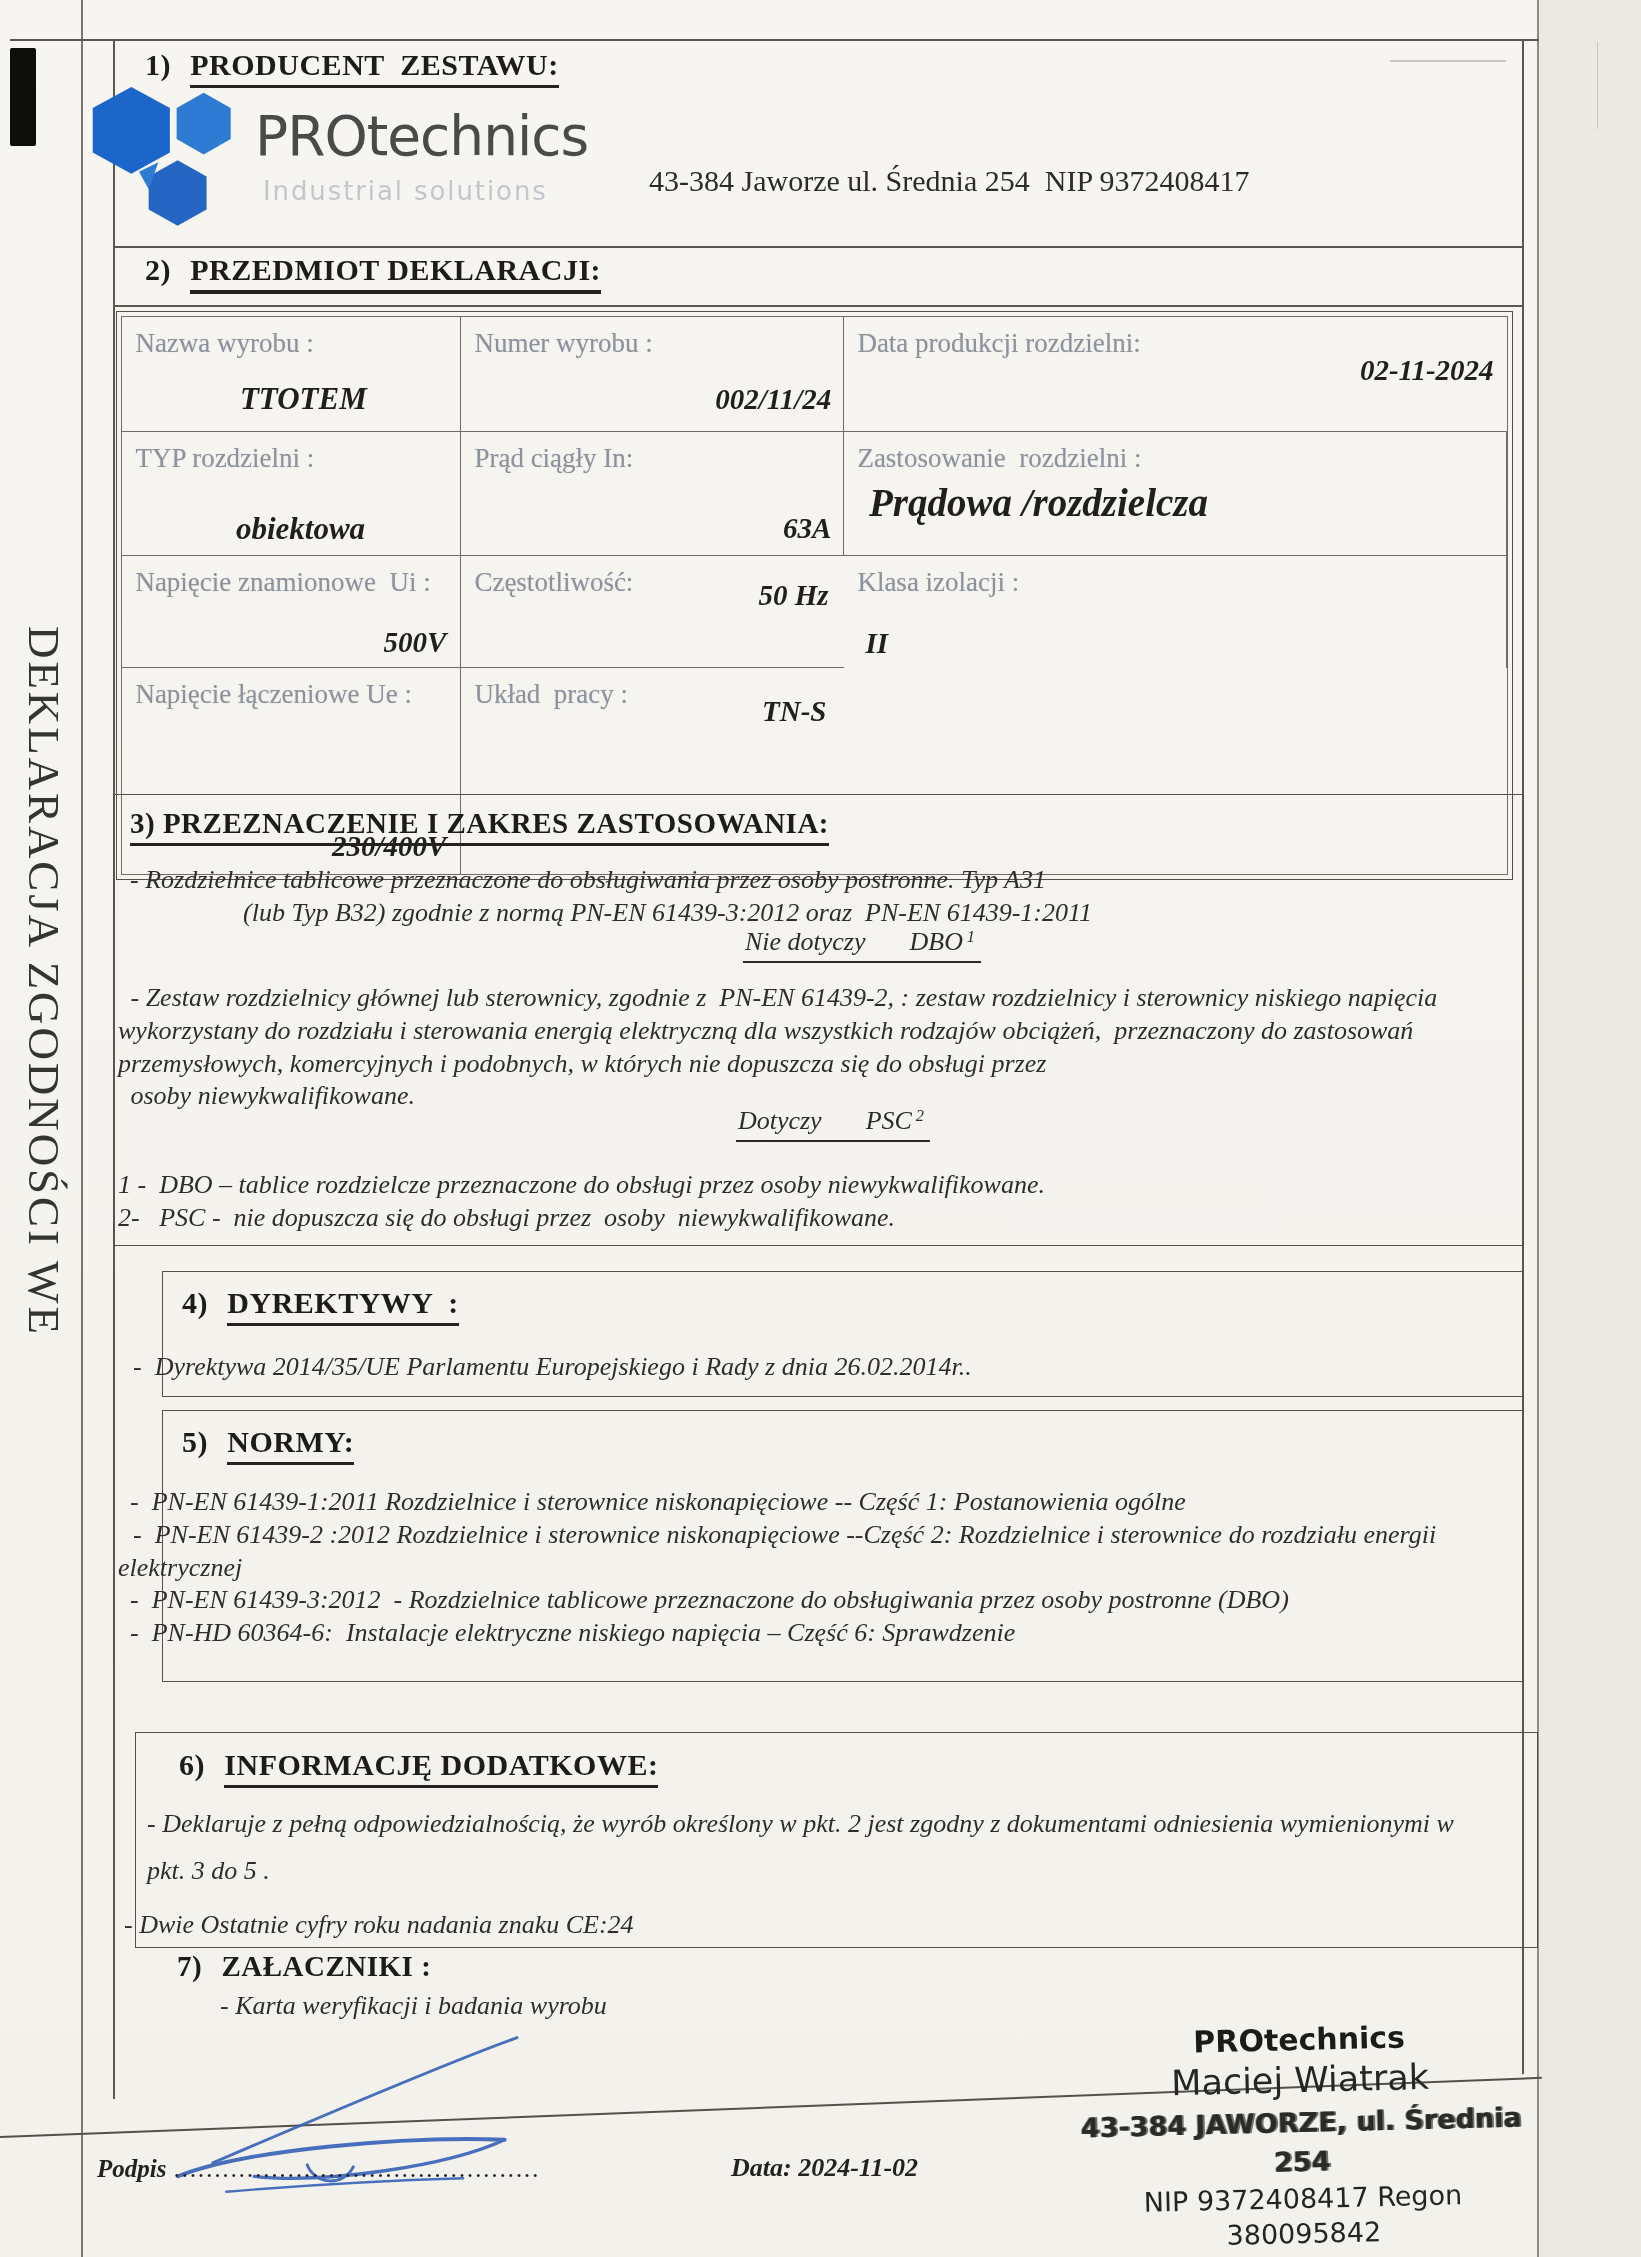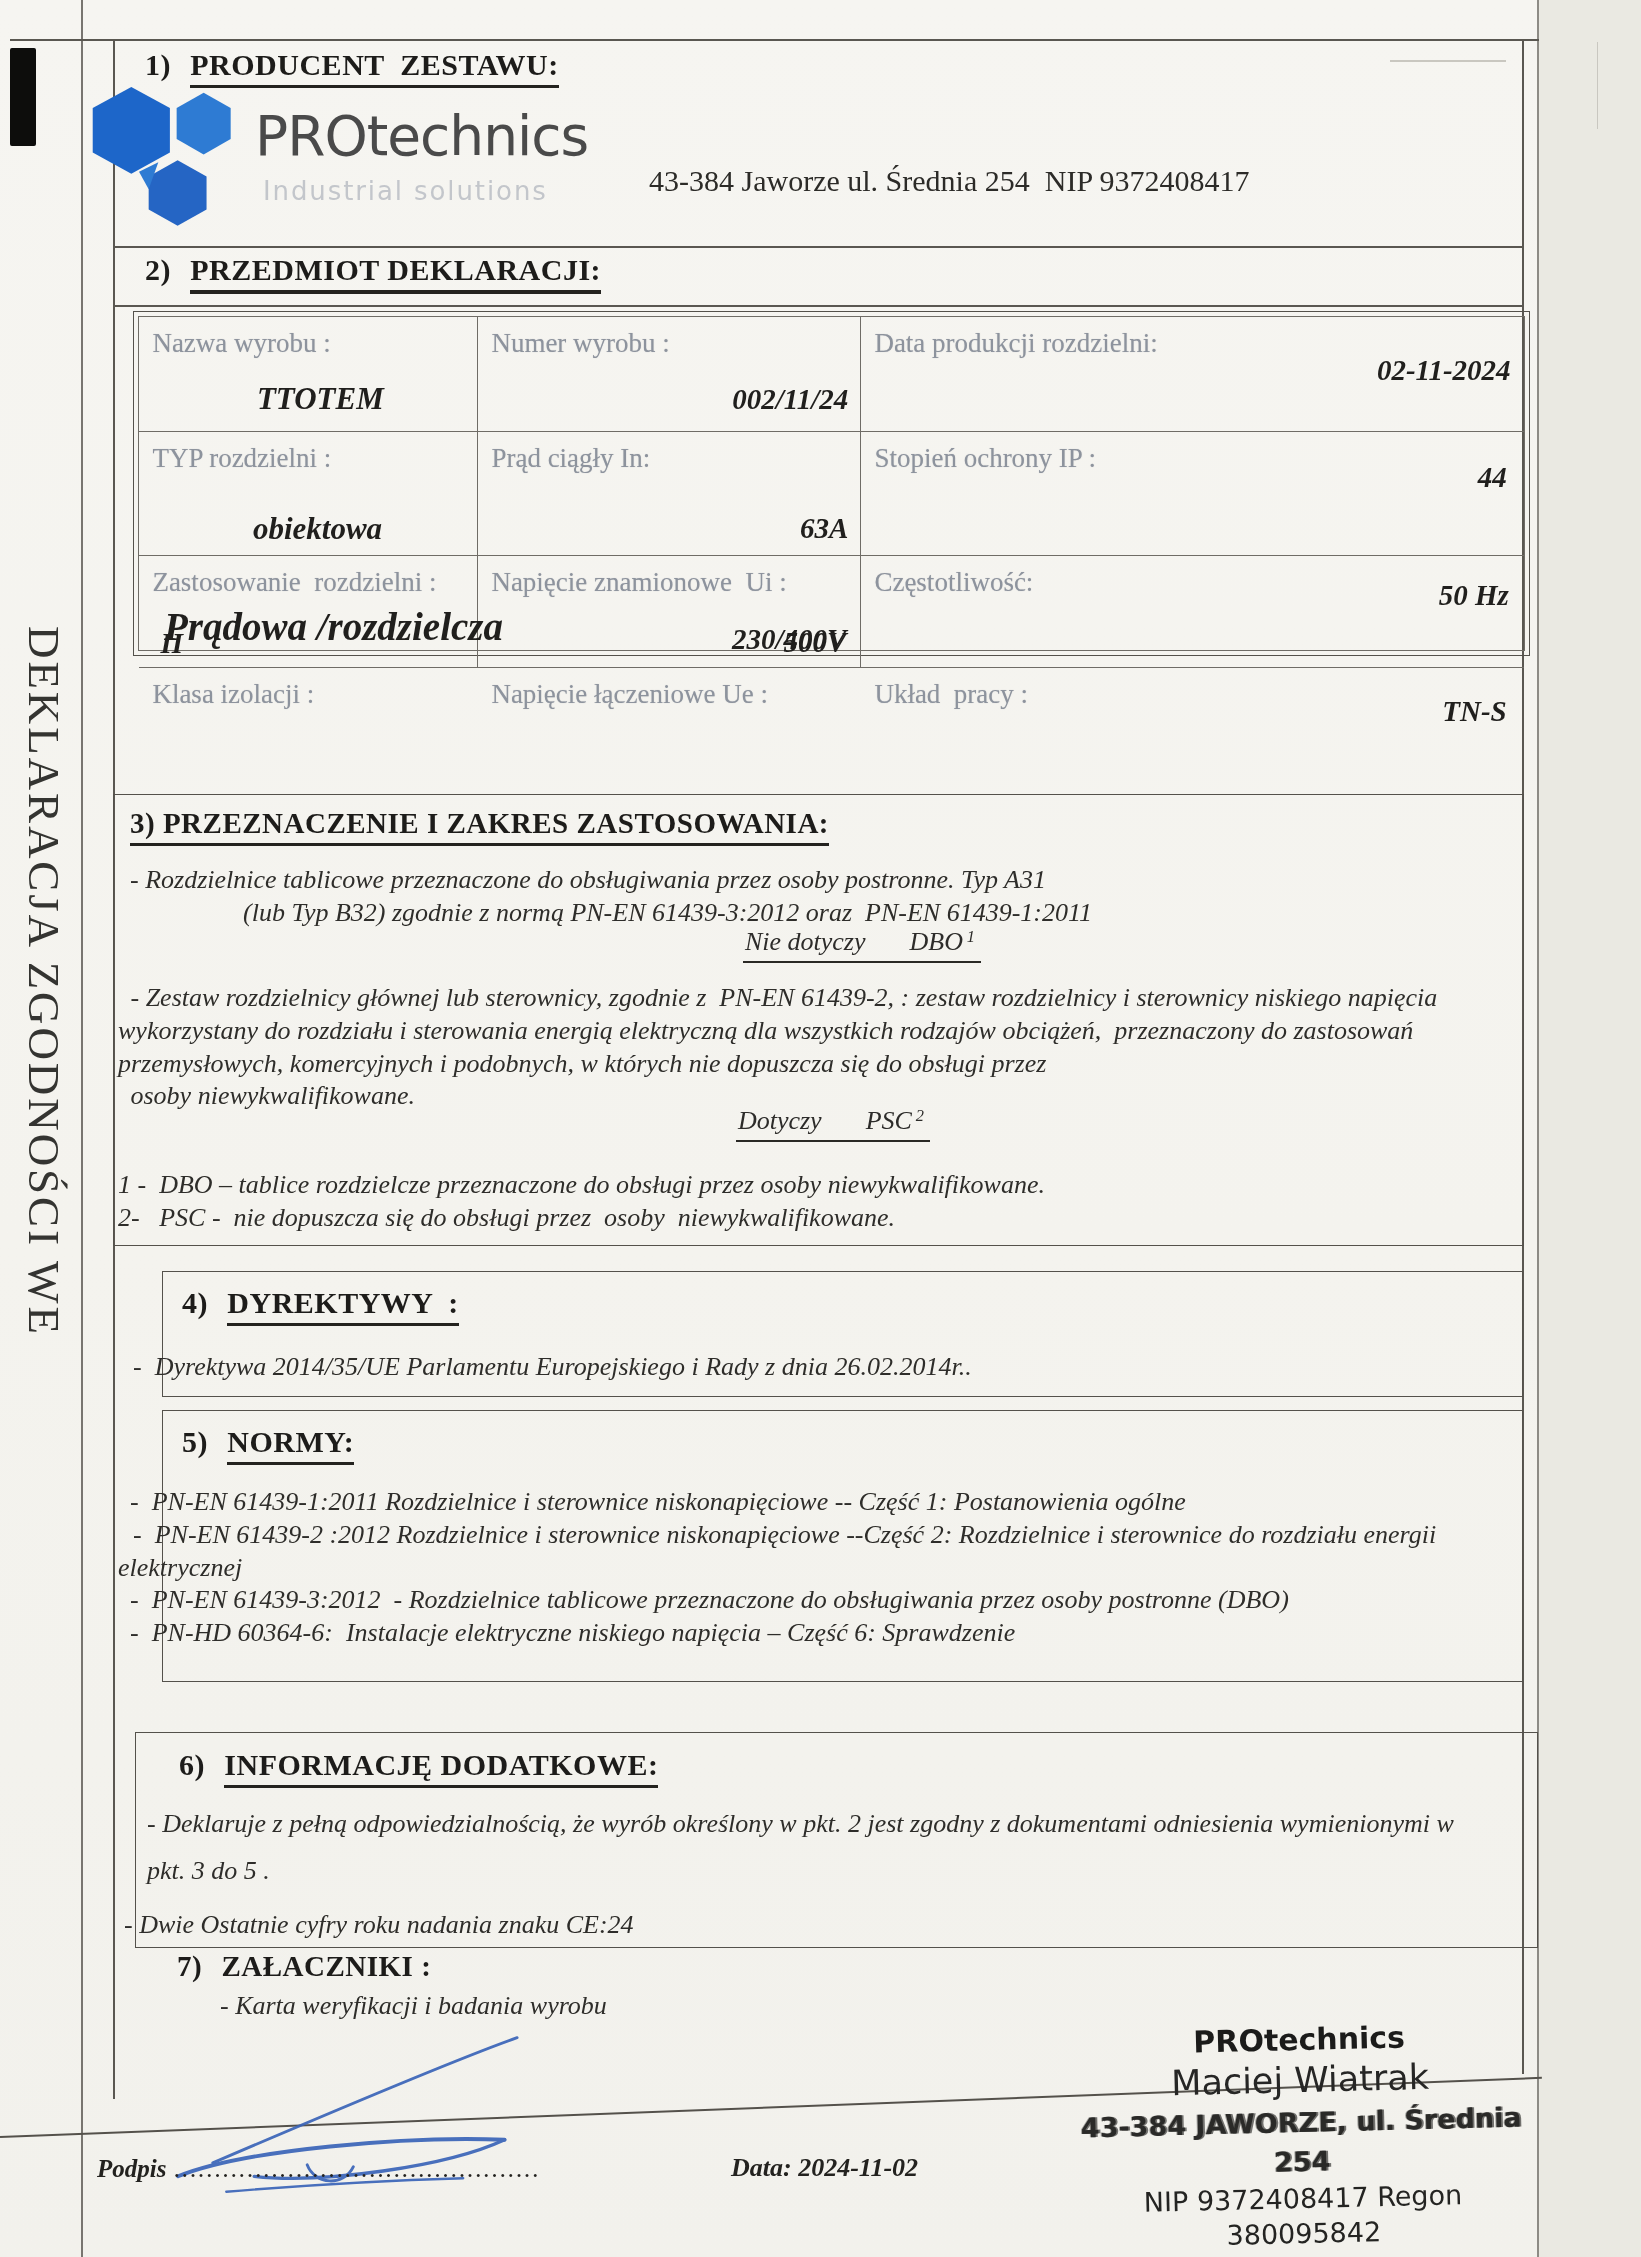--- a/index.html
+++ b/index.html
@@ -92,21 +92,21 @@
   <div class="abs" id="brand" style="left:255px;top:104px;">PROtechnics</div>
   <div class="abs" id="tagline" style="left:263px;top:176px;">Industrial solutions</div>
   <div class="abs t" id="address" style="left:649px;top:164px;">43-384 Jaworze ul. Średnia 254  NIP 9372408417</div>
 
   <div class="abs head" style="left:145px;top:253px;">
     <span class="num">2)</span>
     <span class="u" style="border-bottom-width:4.8px;">PRZEDMIOT DEKLARACJI:</span>
   </div>
   <div class="abs hline" style="left:113px;top:305px;width:1411px;height:1.9px;"></div>
 
-  <div class="abs" id="tbl-outer" style="left:133px;top:311px;width:1397px;height:345px;box-sizing:border-box;">
+  <div class="abs" id="tbl-outer" style="left:116px;top:311px;width:1397px;height:569px;box-sizing:border-box;">
     <div id="tbl-inner">
 
       <div class="cell br bb">
         <span class="lbl">Nazwa wyrobu :</span>
         <span class="val" style="left:118px;bottom:13.5px;font-size:31px;">TTOTEM</span>
       </div>
       <div class="cell br bb">
         <span class="lbl">Numer wyrobu :</span>
         <span class="val" style="right:11.6px;bottom:15.4px;">002/11/24</span>
       </div>
@@ -115,24 +115,20 @@
         <span class="val" style="right:13.5px;top:37px;">02-11-2024</span>
       </div>
 
       <div class="cell br bb">
         <span class="lbl">TYP rozdzielni :</span>
         <span class="val" style="left:114px;bottom:7.7px;font-size:31px;">obiektowa</span>
       </div>
       <div class="cell br bb">
         <span class="lbl">Prąd ciągły In:</span>
         <span class="val" style="right:11.6px;bottom:9.7px;">63A</span>
-      </div>
-      <div class="cell bb">
-        <span class="lbl">Stopień ochrony IP :</span>
-        <span class="val" style="right:17.4px;top:29px;">44</span>
       </div>
 
       <div class="cell br bb">
         <span class="lbl">Zastosowanie  rozdzielni :</span>
         <span class="val" style="left:25px;top:48px;font-size:39px;">Prądowa /rozdzielcza</span>
       </div>
       <div class="cell br bb">
         <span class="lbl">Napięcie znamionowe  Ui :</span>
         <span class="val" style="right:13.5px;bottom:7.7px;">500V</span>
       </div>

